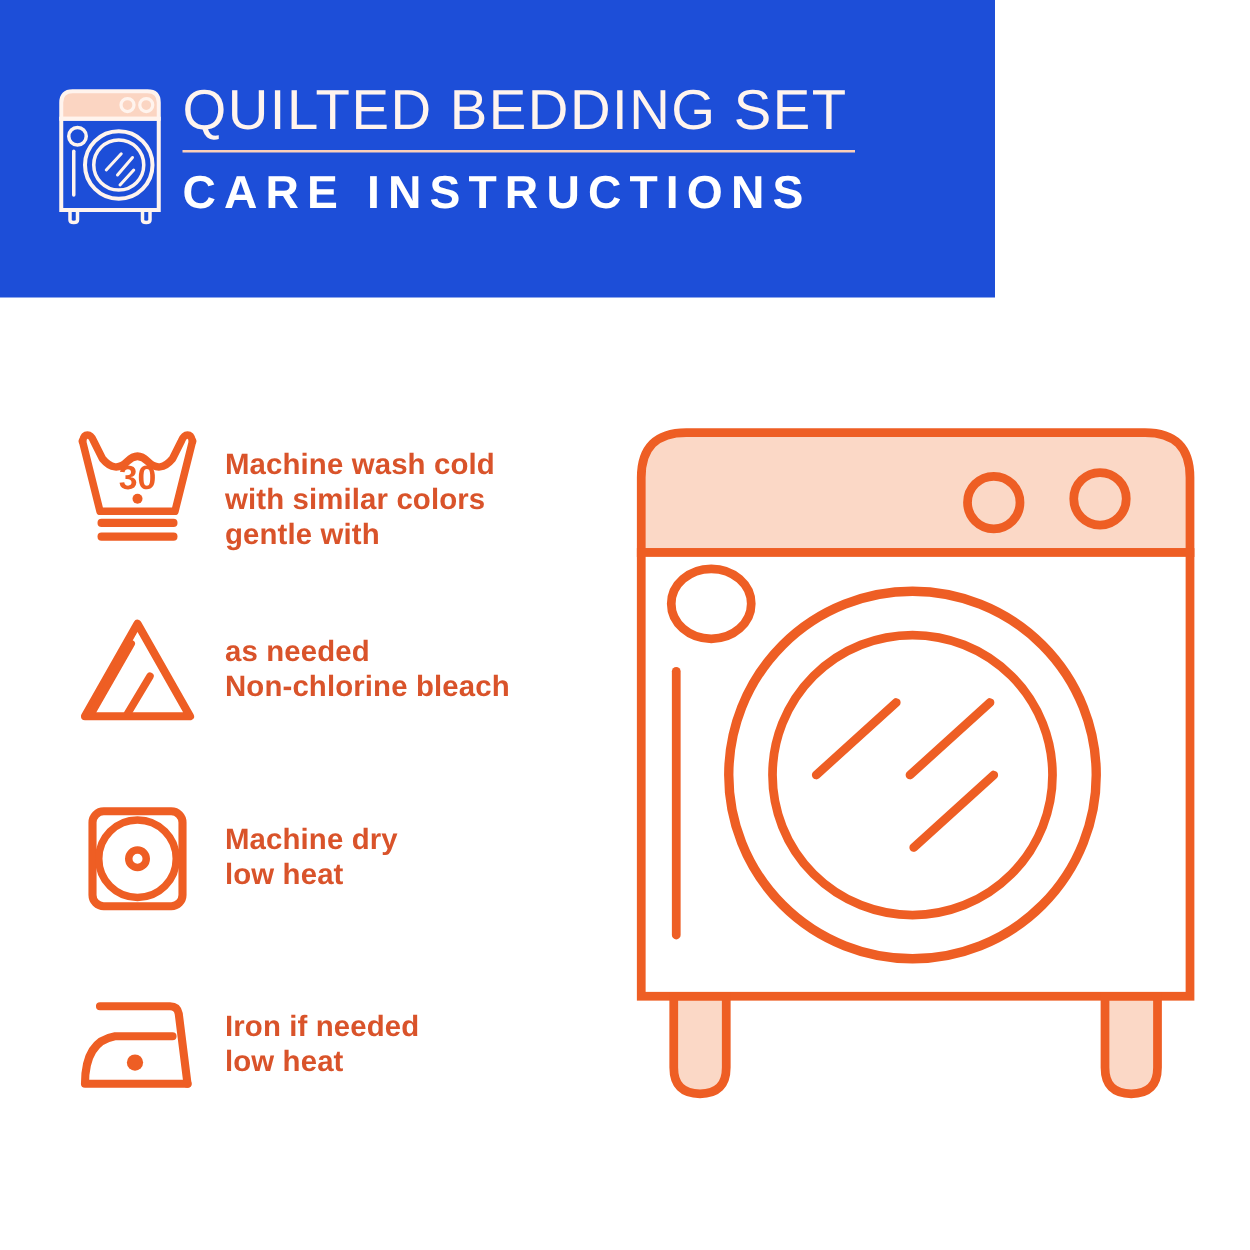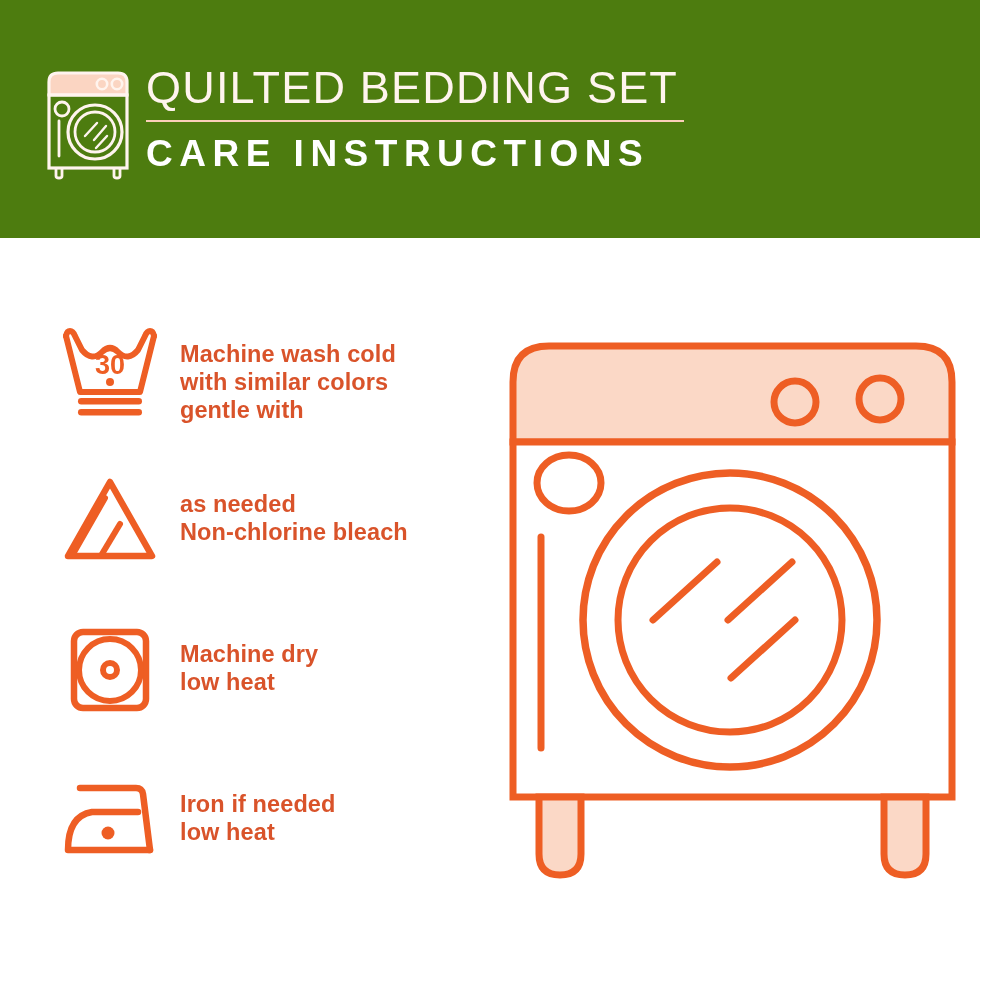--- a/index.html
+++ b/index.html
@@ -13,23 +13,23 @@
     font-family: "Liberation Sans", sans-serif;
     overflow: hidden;
     position: relative;
   }
 
   
   #header-band {
     position: absolute;
     left: 0;
     top: 0;
-    width: 980px;
+    width: 796px;
     height: 238px;
-    background: #4d7c0f;
+    background: #1d4ed8;
     display: flex;
     align-items: center;
   }
   #header-logo {
     position: absolute;
     left: 44px;
     top: 68px;
     width: 92px;
     height: 112px;
   }
@@ -59,21 +59,21 @@
     line-height: 52px;
     letter-spacing: 6.5px;
     font-weight: 700;
     white-space: nowrap;
   }
 
   
   #instructions-list {
     position: absolute;
     left: 40px;
-    top: 318px;
+    top: 335px;
     width: 440px;
   }
   .instruction-row {
     display: flex;
     align-items: flex-start;
     height: 150px;
   }
   .instruction-symbol {
     width: 140px;
     flex: 0 0 140px;

